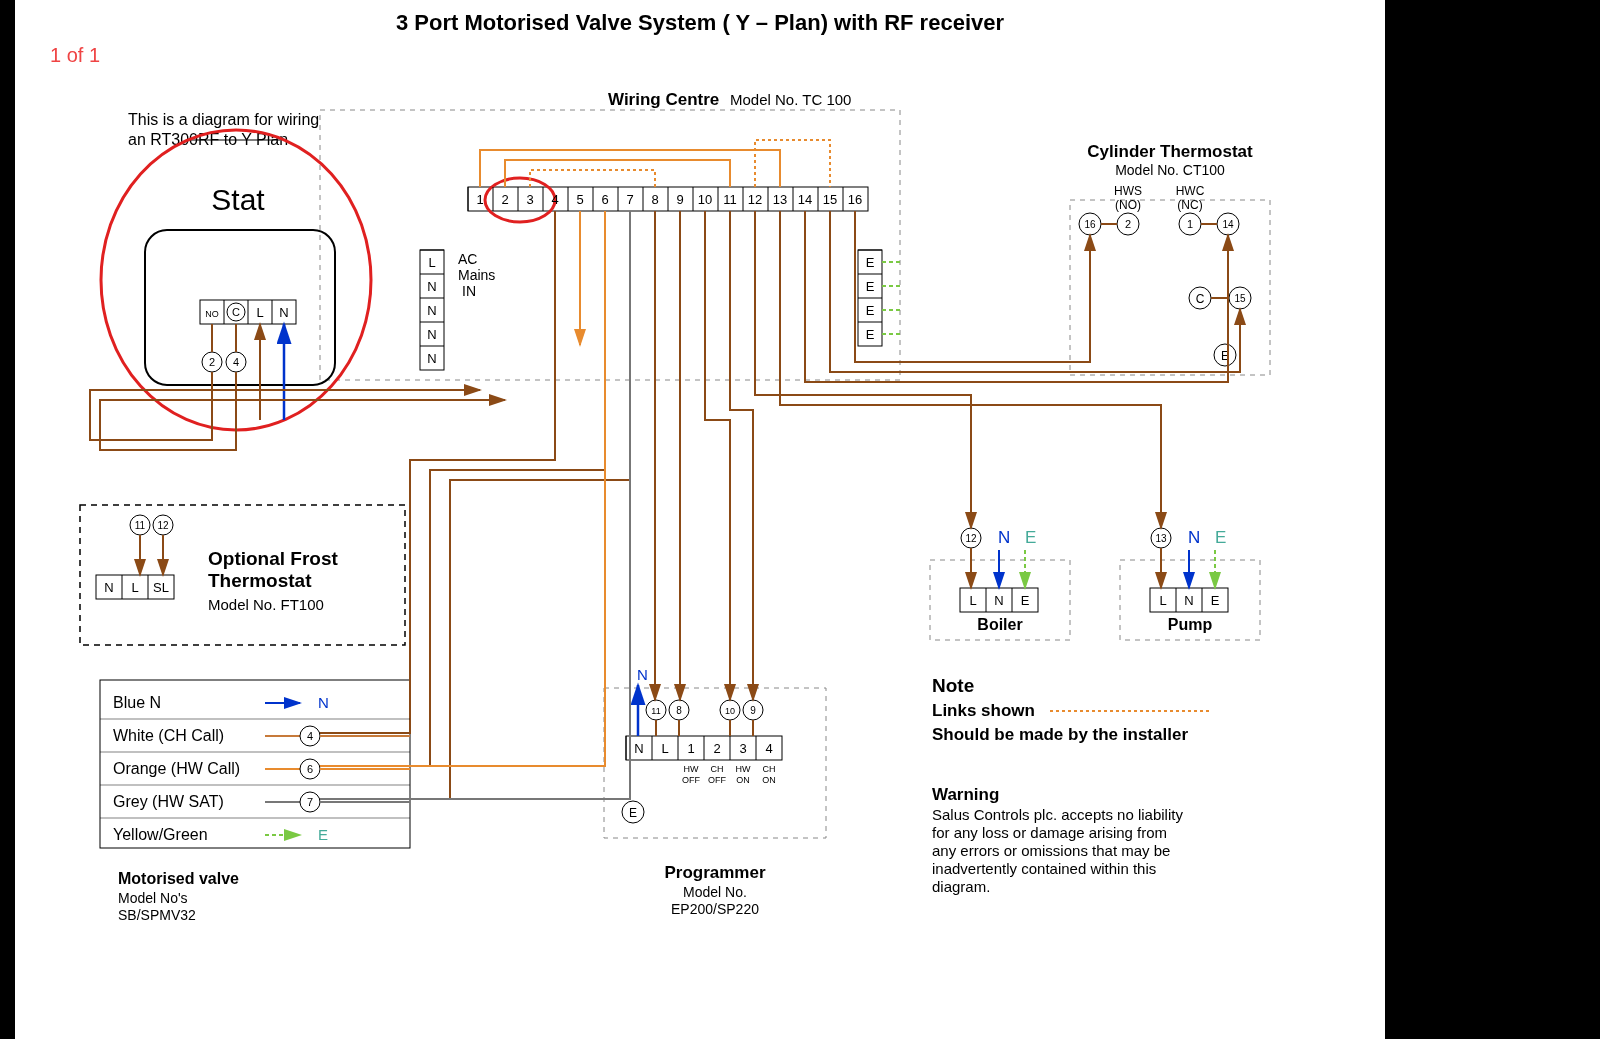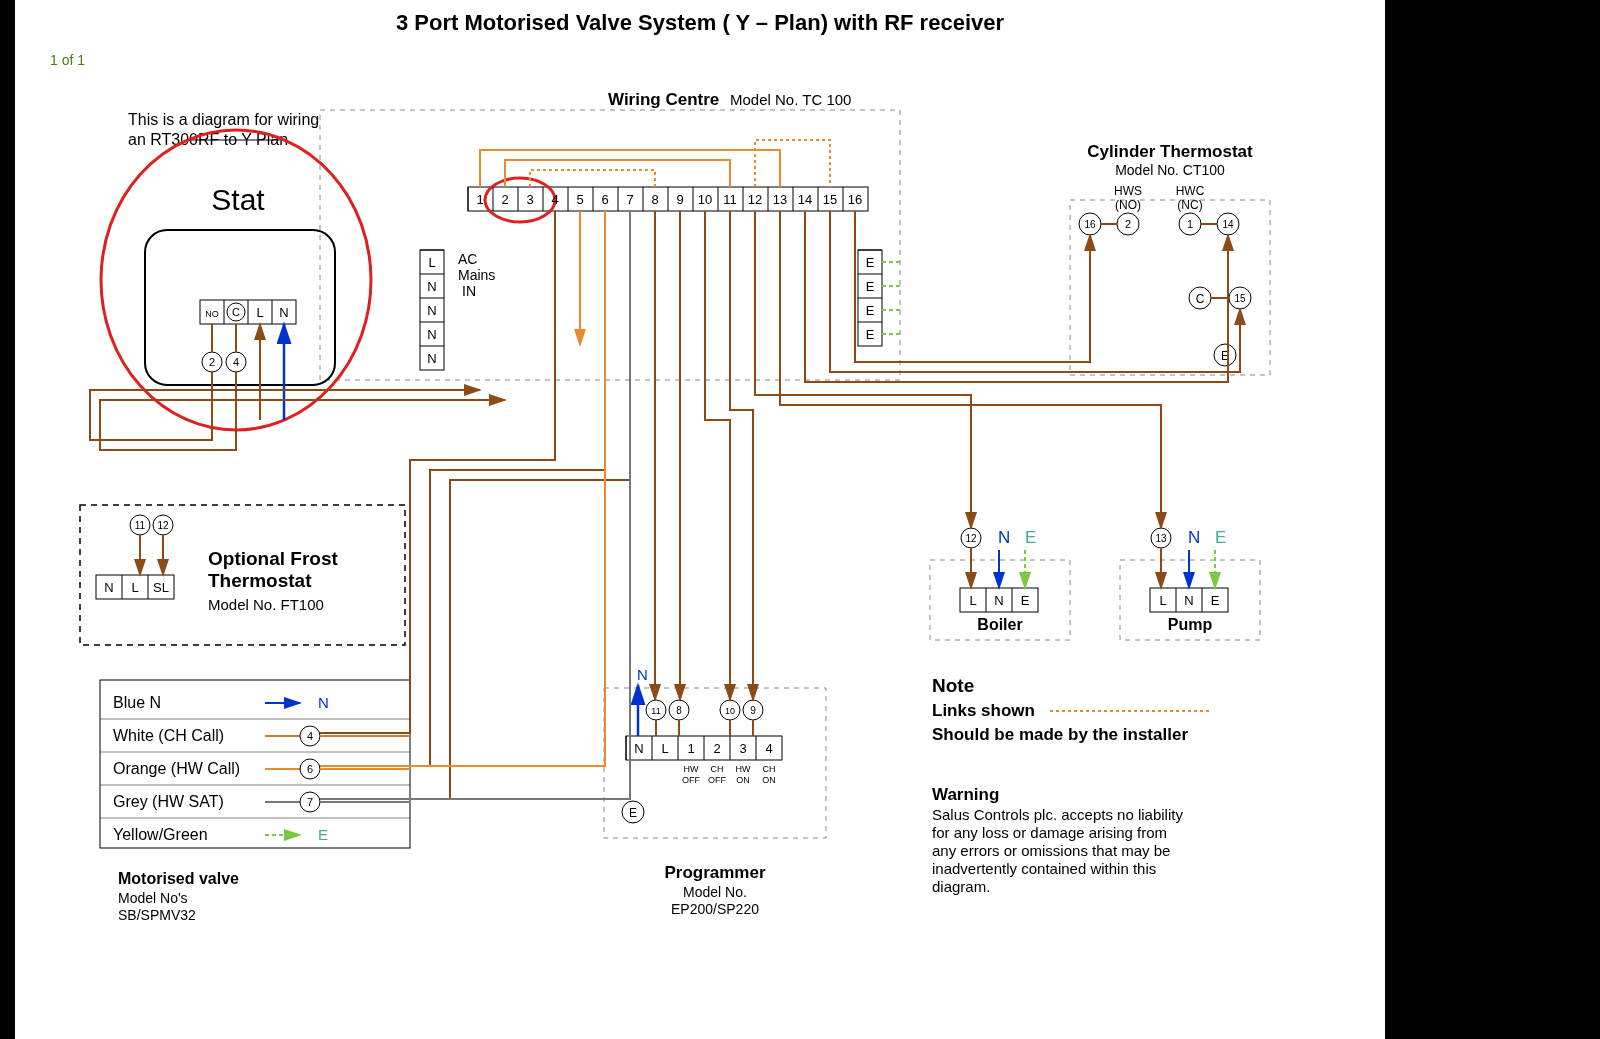--- a/index.html
+++ b/index.html
@@ -1,19 +1,19 @@
 <!DOCTYPE html>
 <html><head>
 <meta charset="utf-8">
 <style>
   html,body{margin:0;padding:0;background:#000;font-family:Arial,Helvetica,sans-serif}
   .page{position:relative;width:1600px;height:1039px;background:#000}
   .sheet{position:absolute;left:15px;top:0;width:1370px;height:1039px;background:#fff}
   svg{position:absolute;left:0;top:0}
-  .pgnum{position:absolute;left:50px;top:52px;color:#4d7c0f;font-size:14px}
+  .pgnum{position:absolute;left:50px;top:44px;color:#ef4444;font-size:20px}
   text{font-family:Arial,Helvetica,sans-serif}
 </style>
 </head>
 <body>
 
 <div class="page">
   <div class="sheet"></div>
   <div class="pgnum">1 of 1</div>
 
   <svg width="1600" height="1039" viewBox="0 0 1600 1039">

